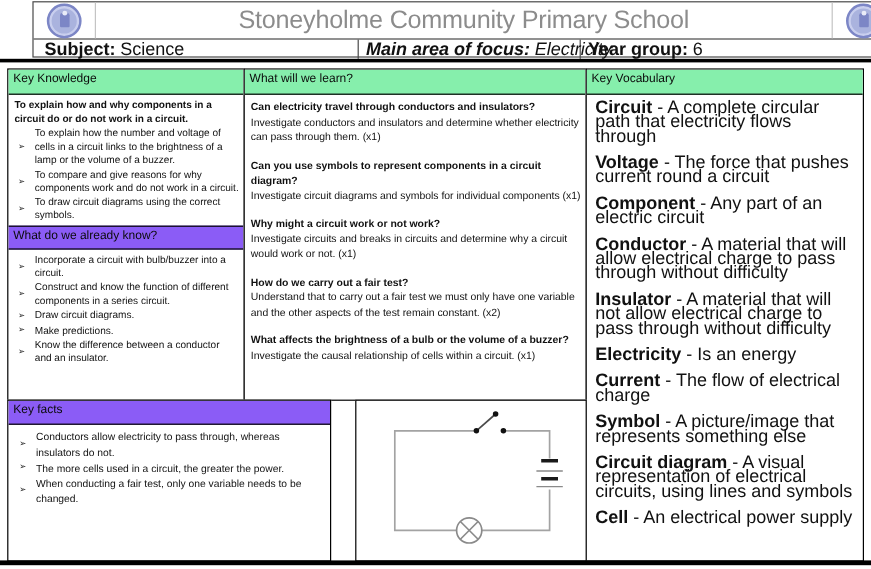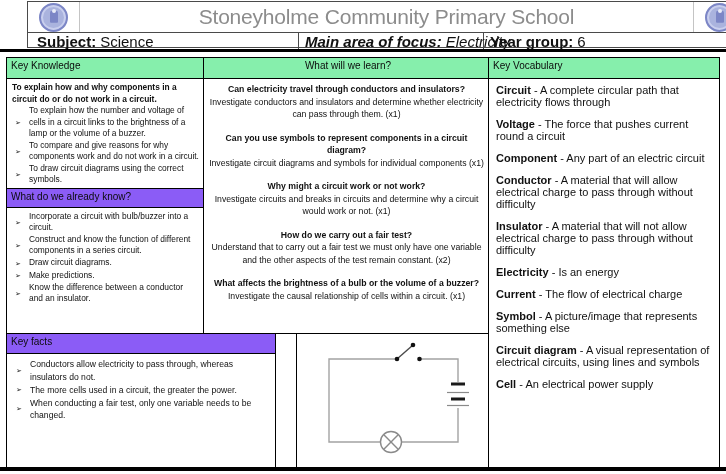--- a/index.html
+++ b/index.html
@@ -21,41 +21,41 @@
   .info-cell .lbl{font-weight:bold;margin-right:4px;}
   .ic1{width:271px;padding-left:9px;border-right:1px solid #4a4a4a;}
   .ic2{width:185px;padding-left:6px;border-right:1px solid #4a4a4a;font-style:italic;}
   .ic3{flex:1;padding-left:6px;}
   .thick-rule{position:absolute;left:0;top:49px;width:726px;height:3px;background:#000;}
 
   
   .main{position:absolute;left:6px;top:57px;width:714px;height:411px;}
   .cell{position:absolute;box-sizing:border-box;border:1px solid #000;background:#fff;overflow:hidden;}
   .cell-kk{left:0;top:0;width:198px;height:277px;}
-  .cell-learn{left:197px;top:0;width:286px;height:277px;text-align:center;}
+  .cell-learn{left:197px;top:0;width:286px;height:277px;}
   .cell-vocab{left:482px;top:0;width:232px;height:411px;}
   .cell-facts{left:0;top:276px;width:270px;height:135px;}
   .cell-circuit{left:290px;top:276px;width:193px;height:135px;}
   .bar{height:21px;background:#86efac;border-bottom:1px solid #000;box-sizing:border-box;
        font-size:10px;color:#0b0b0b;padding:2px 0 0 4px;}
   .bar2{height:20px;background:#8b5cf6;border-top:1px solid #000;border-bottom:1px solid #000;box-sizing:border-box;
         font-size:10px;color:#0b0b0b;padding:2px 0 0 4px;}
   .bold{font-weight:bold;}
 
   
   .li{display:flex;align-items:center;}
   .mk{flex:none;width:9px;margin:0 5px 0 3px;font-size:7px;line-height:inherit;padding-top:1px;}
   .lt{flex:1;}
 
   .kk-body{padding:3px 4px 2px 5px;font-size:8.4px;line-height:11.5px;}
   .ak-body{padding:3px 4px 2px 5px;font-size:8.4px;line-height:11.5px;}
   .facts-body{padding:4px 5px 2px 6px;font-size:8.6px;line-height:12.5px;}
   .learn-body{padding:4px 4px 2px 5px;font-size:8.7px;line-height:12.5px;}
   .learn-item{margin-bottom:11px;}
-  .vocab-body{padding:5px 6px 2px 7px;font-size:11px;line-height:12px;}
+  .vocab-body{padding:5px 6px 2px 7px;font-size:15px;line-height:12px;}
   .vocab-entry{margin-bottom:10px;}
 
   .circuit-wrap{width:100%;height:100%;display:flex;align-items:center;justify-content:center;}
   .bottom-rule{position:absolute;left:0;top:467px;width:726px;height:4px;background:#000;}
 </style>
 </head>
 <body>
 
 <div class="page">
 

